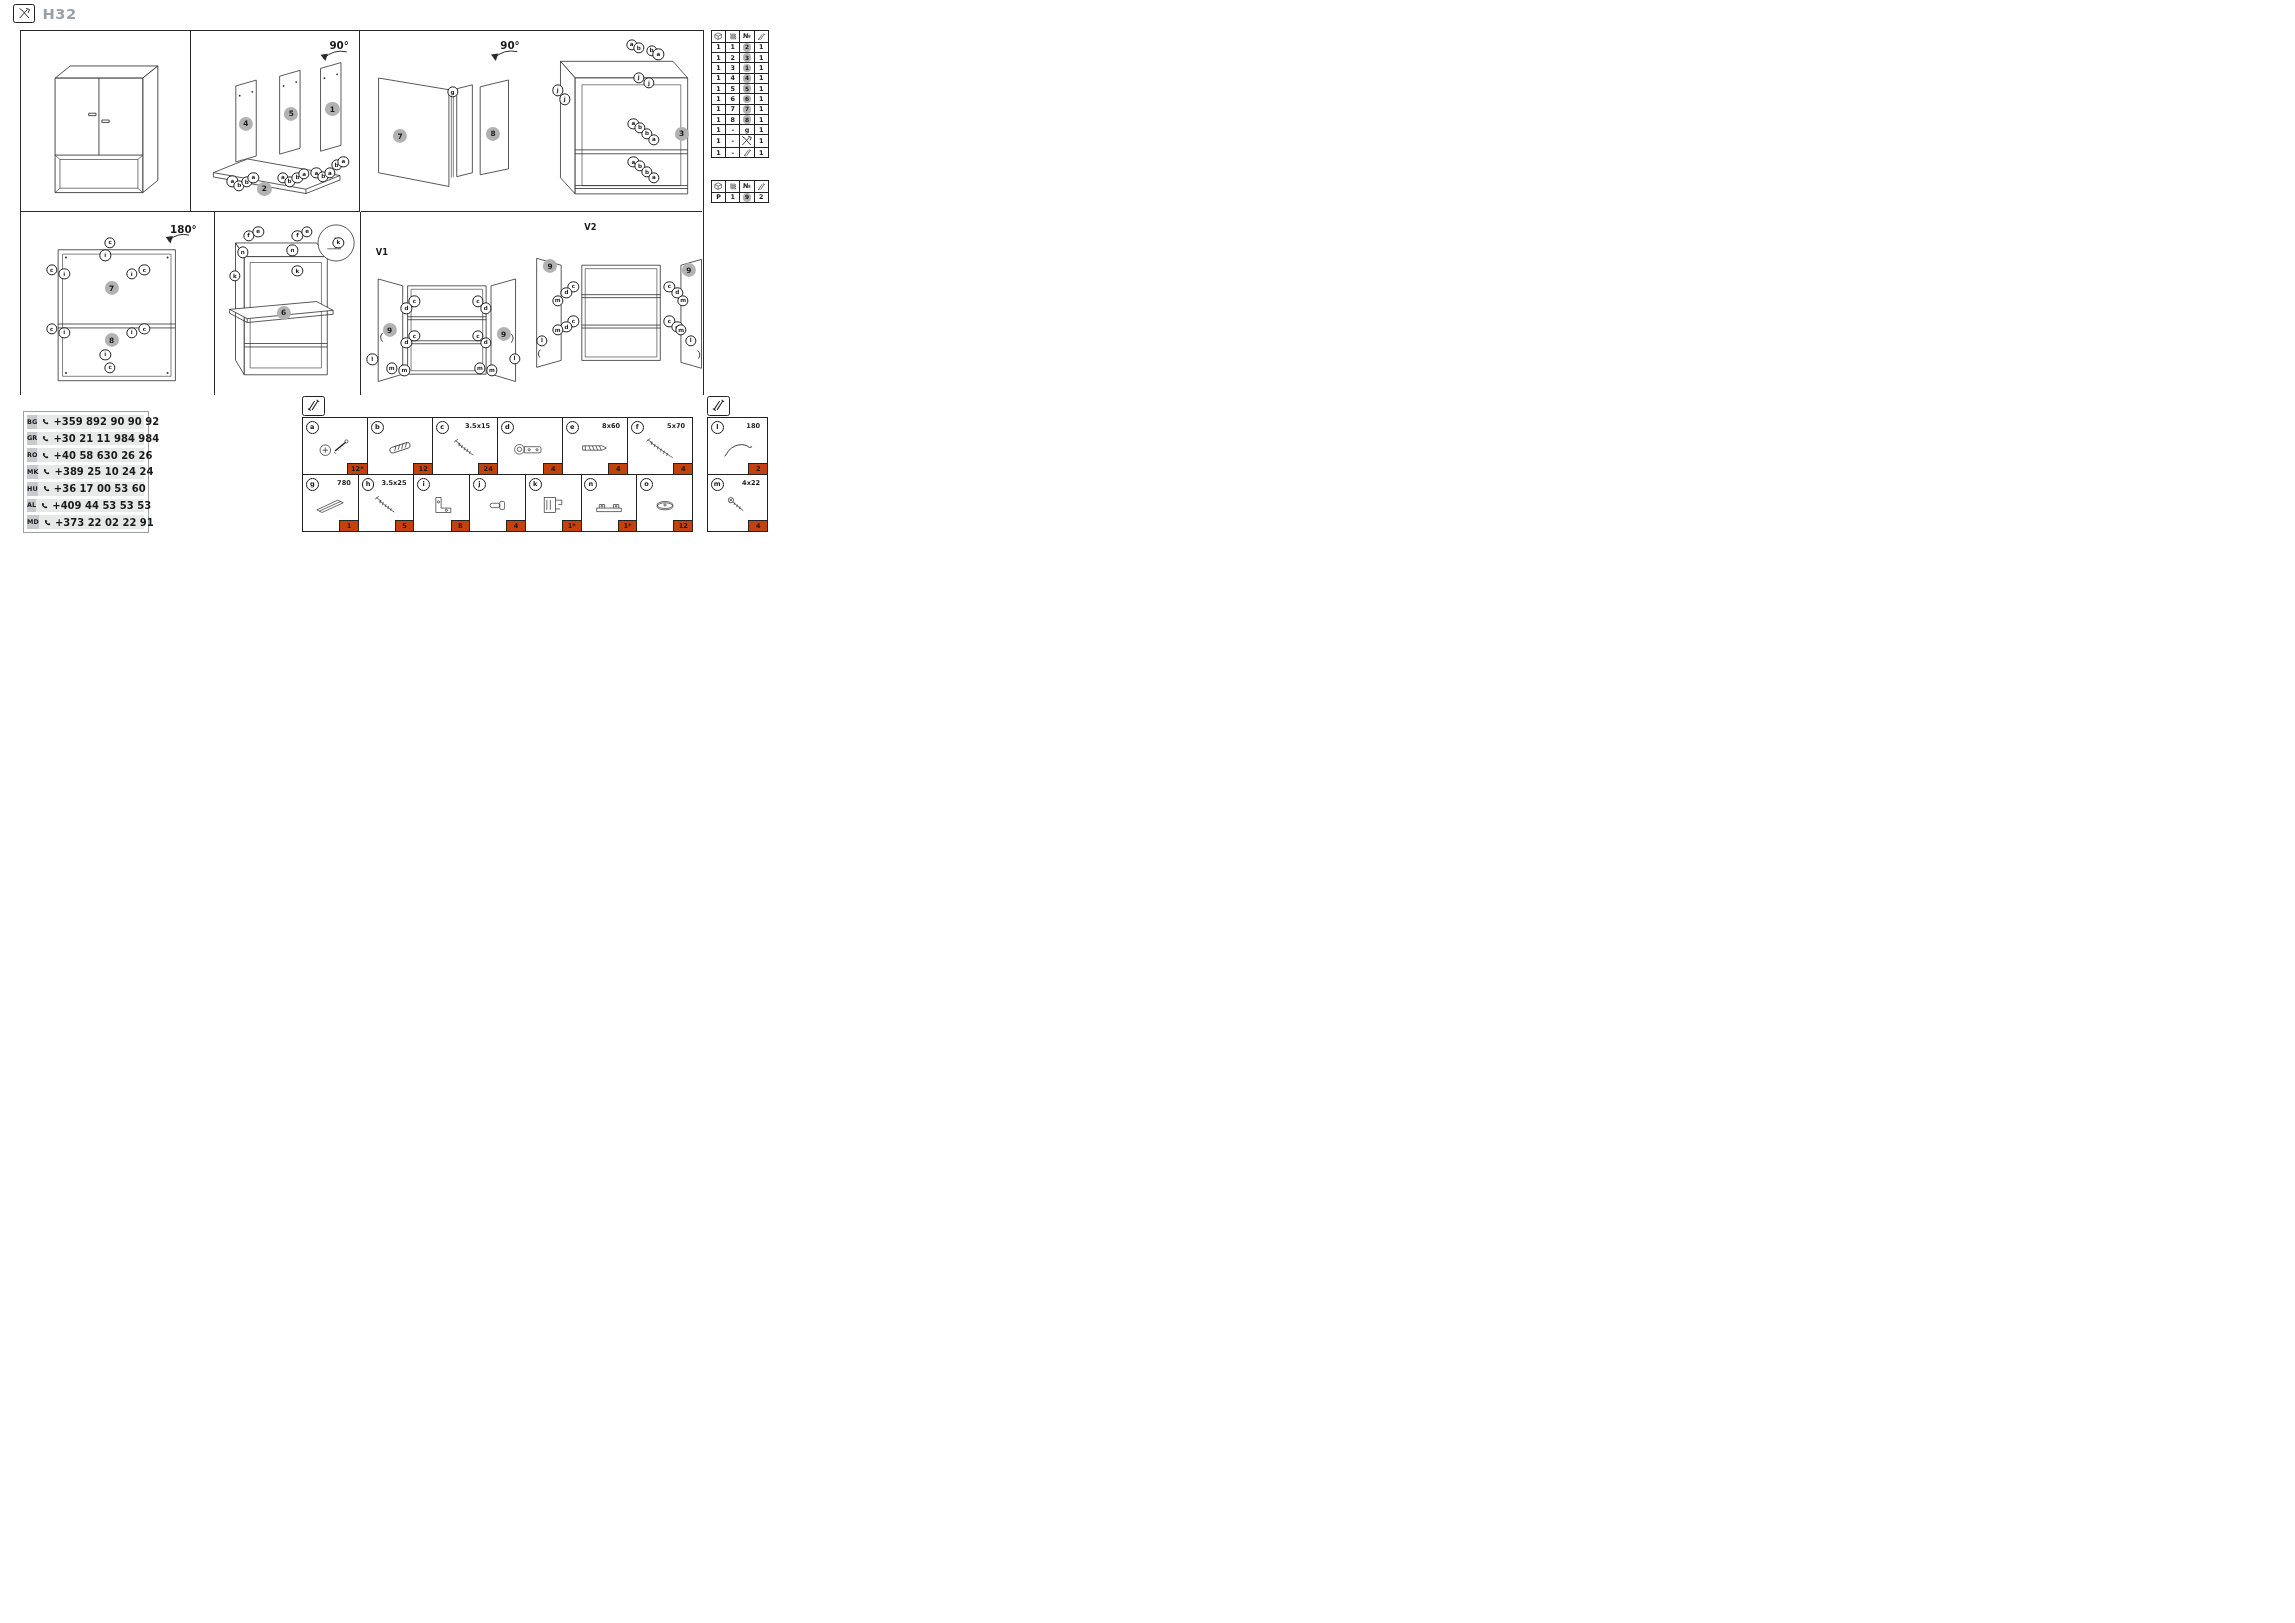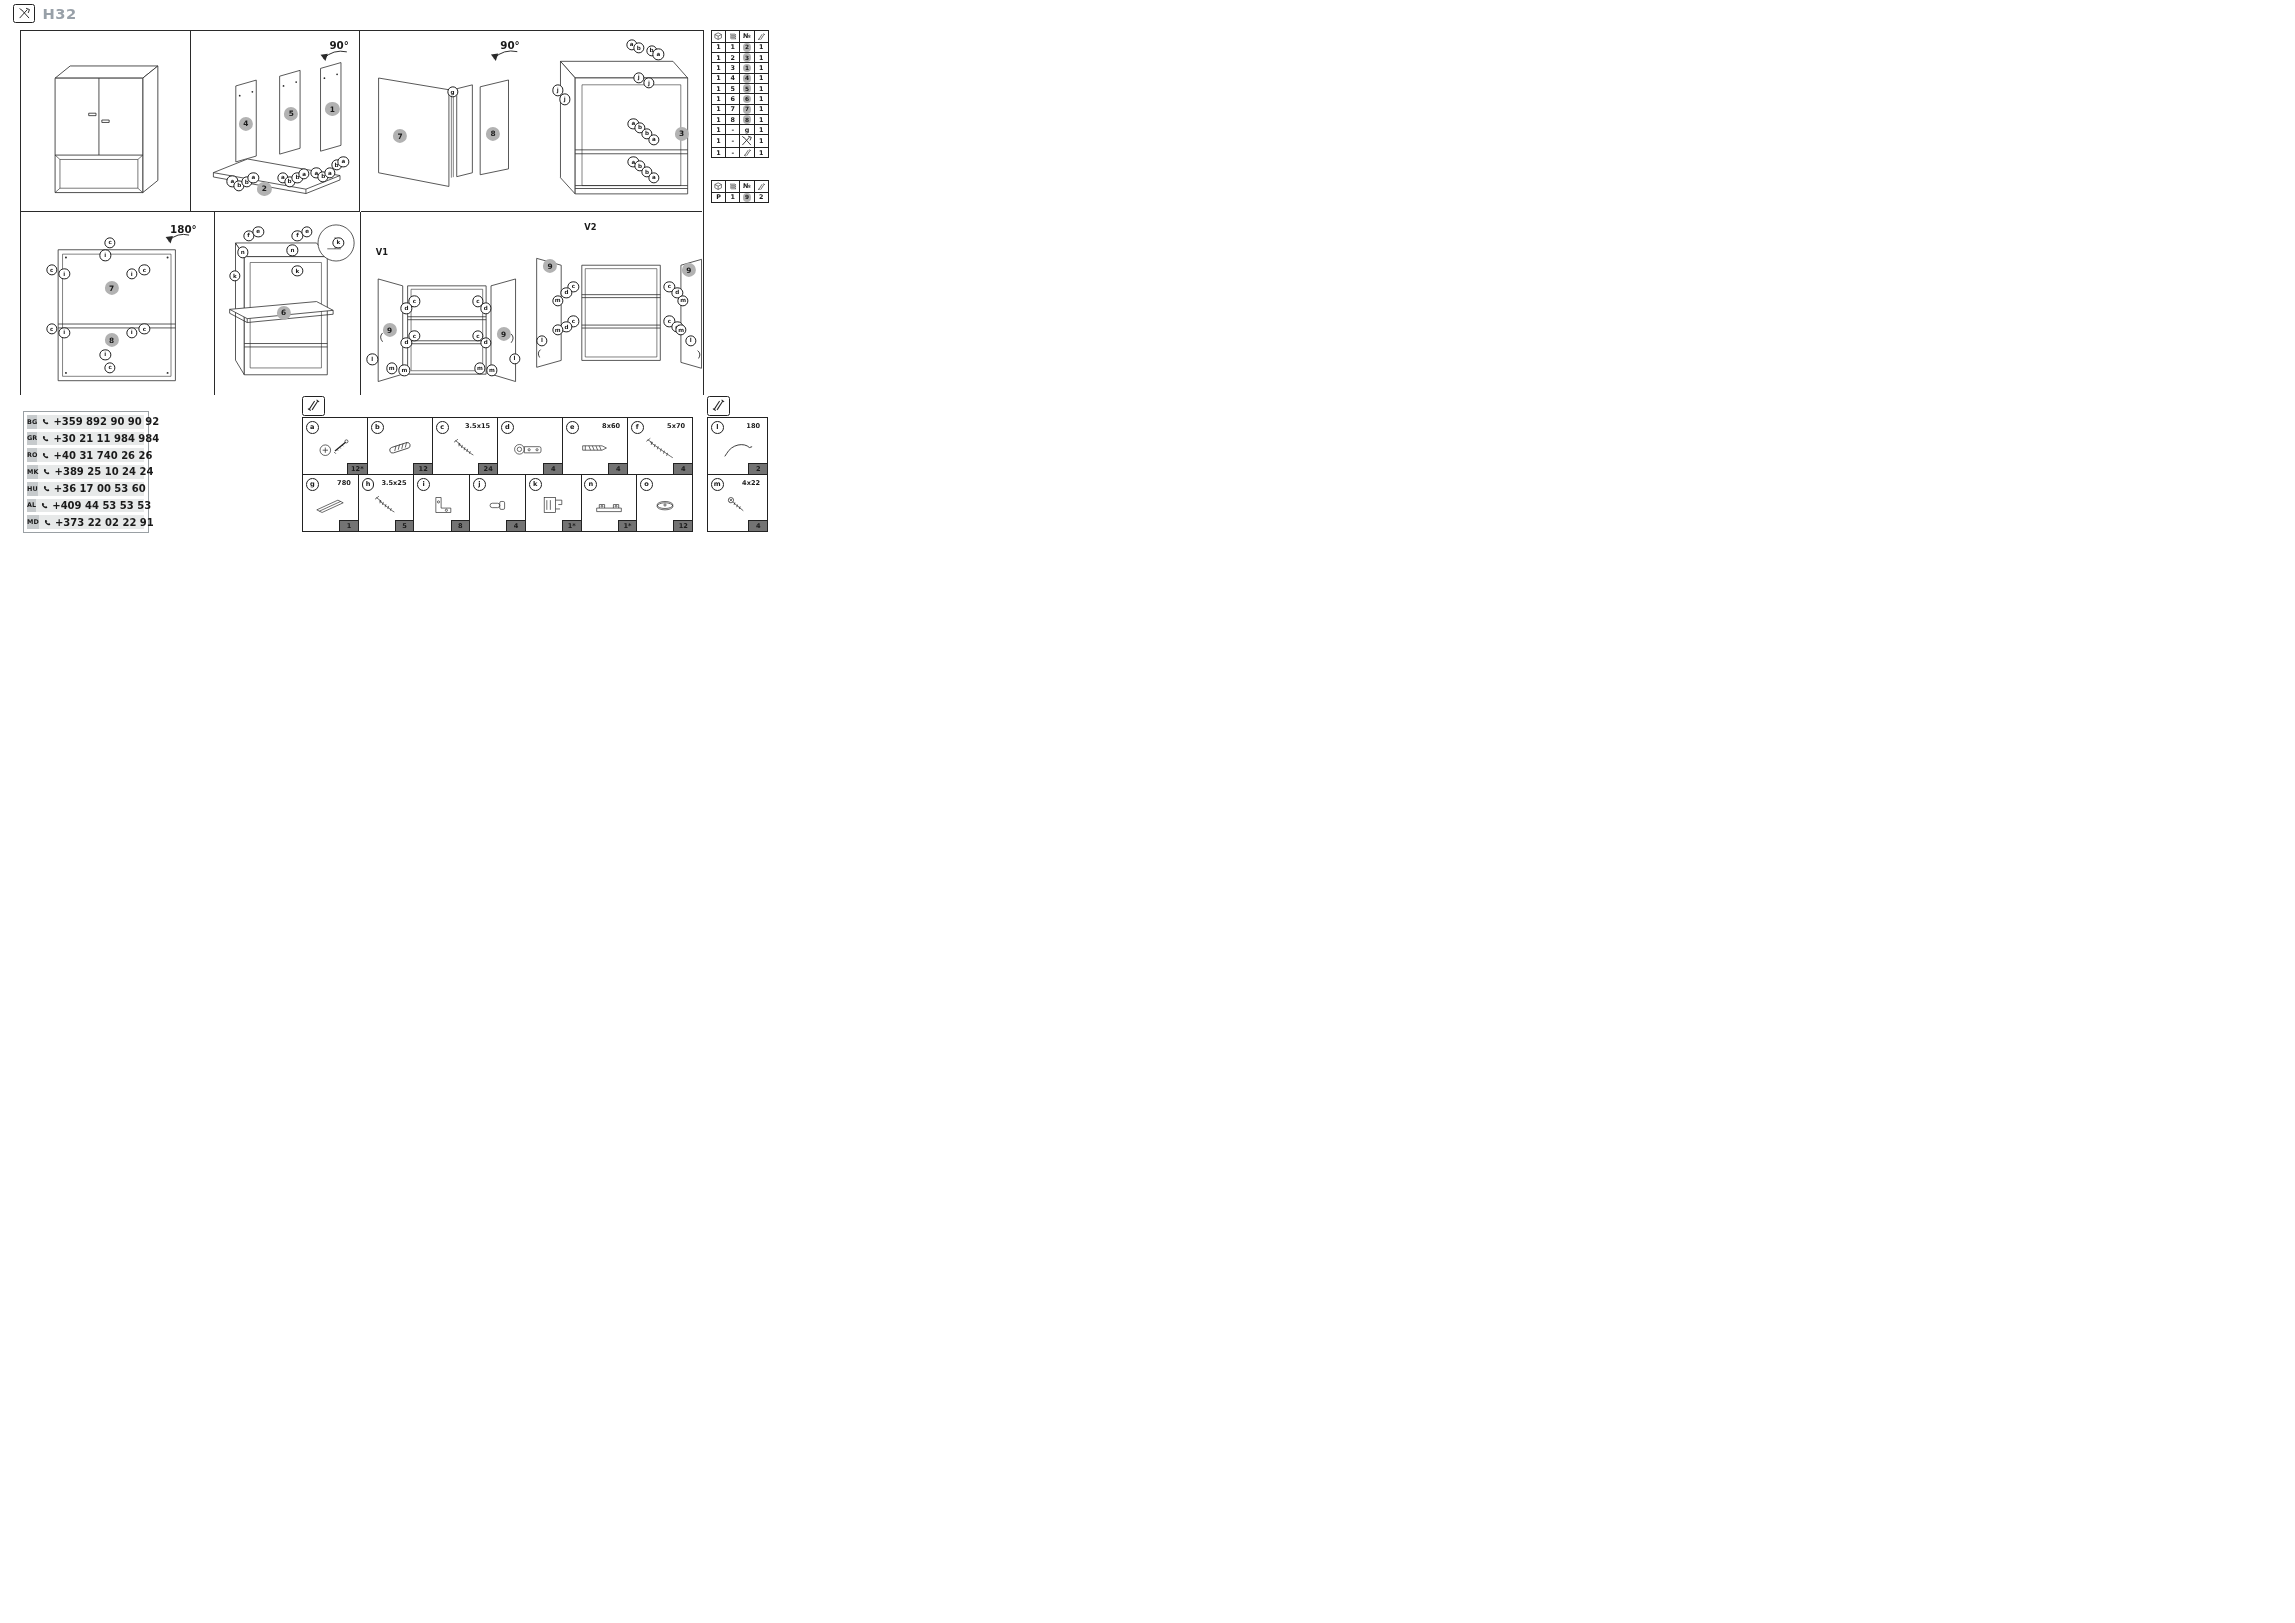--- a/index.html
+++ b/index.html
@@ -60,21 +60,21 @@
   #hwMain{left:294px;top:417px;width:391px;}
   #hwSide{left:699px;top:417px;width:61px;}
   .hw-row{display:flex;}
   .hw-row + .hw-row{border-top:0.8px solid #222;}
   .hw-cell{position:relative;flex:1;height:56px;border-left:0.8px solid #222;background:#fff;}
   .hw-cell:first-child{border-left:none;}
   .hw-letter{position:absolute;top:2.9px;left:2.9px;width:10.8px;height:10.8px;border:0.9px solid #1e1e1e;border-radius:50%;
              display:flex;align-items:center;justify-content:center;font-weight:bold;font-size:6.6px;background:#fff;z-index:2;}
   .hw-size{position:absolute;top:3.9px;right:6.9px;font-weight:bold;font-size:6.6px;z-index:2;}
   .hw-icon{position:absolute;left:50%;top:56%;transform:translate(-50%,-50%);}
-  .hw-qty{position:absolute;right:0;bottom:0;border-top:0.9px solid #222;border-left:0.9px solid #222;background:#737373;
+  .hw-qty{position:absolute;right:0;bottom:0;border-top:0.9px solid #222;border-left:0.9px solid #222;background:#c2410c;
           min-width:10.8px;padding:1px 3.4px;text-align:center;font-weight:bold;font-size:6.6px;z-index:2;}
 </style>
 </head>
 <body>
 
 <div class="page">
 
   <div class="header">
     <div class="iconbox">
         <svg viewBox="0 0 34 30">
@@ -455,21 +455,21 @@
         </span>
         <span class="phone-num">+30 21 11 984 984</span>
       </div>
       <div class="phone-row">
         <span class="phone-code">RO</span>
         <span class="phone-ic">
           <svg viewBox="0 0 20 20" width="7.4" height="7.4">
             <path d="M4,3 C2,5 2,8 4,11 C6,14 10,17 13,17 C15,17 17,16 17,14 L14,11 L11.5,13 C9.5,12 7.5,10 6.5,8 L9,6 L6,3 C5,2.5 4.5,2.5 4,3 Z" fill="#1a1a1a"></path>
           </svg>
         </span>
-        <span class="phone-num">+40 31 740 26 26</span>
+        <span class="phone-num">+40 58 630 26 26</span>
       </div>
       <div class="phone-row">
         <span class="phone-code">MK</span>
         <span class="phone-ic">
           <svg viewBox="0 0 20 20" width="7.4" height="7.4">
             <path d="M4,3 C2,5 2,8 4,11 C6,14 10,17 13,17 C15,17 17,16 17,14 L14,11 L11.5,13 C9.5,12 7.5,10 6.5,8 L9,6 L6,3 C5,2.5 4.5,2.5 4,3 Z" fill="#1a1a1a"></path>
           </svg>
         </span>
         <span class="phone-num">+389 25 10 24 24</span>
       </div>

